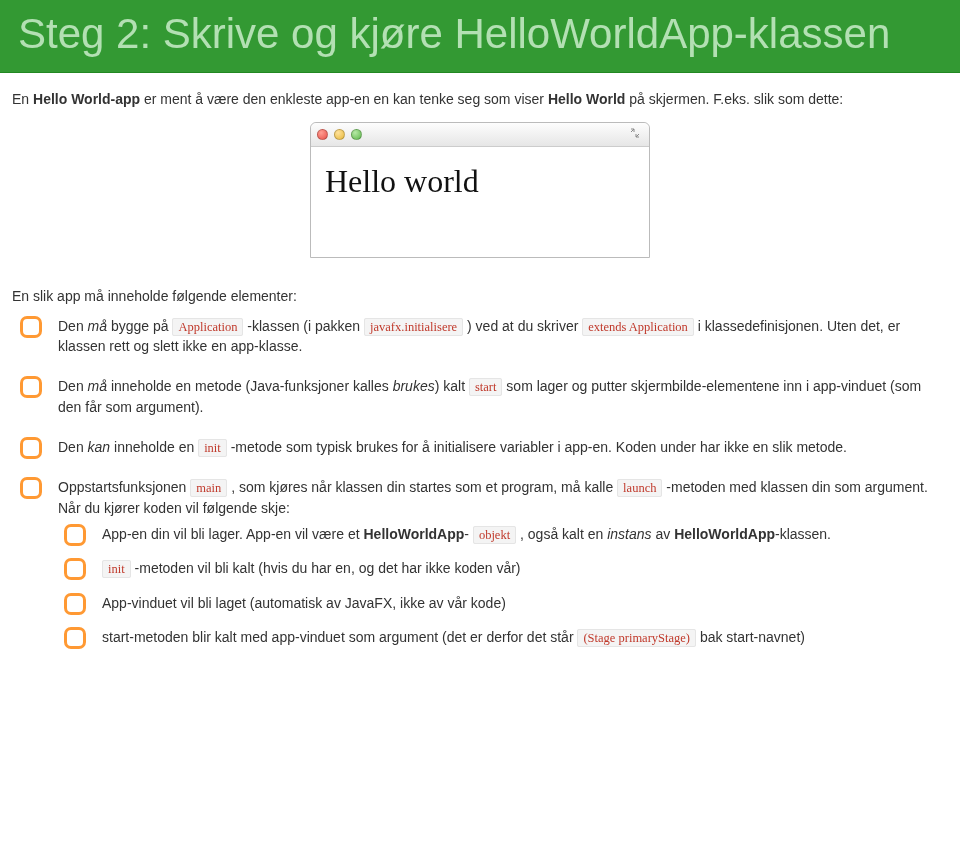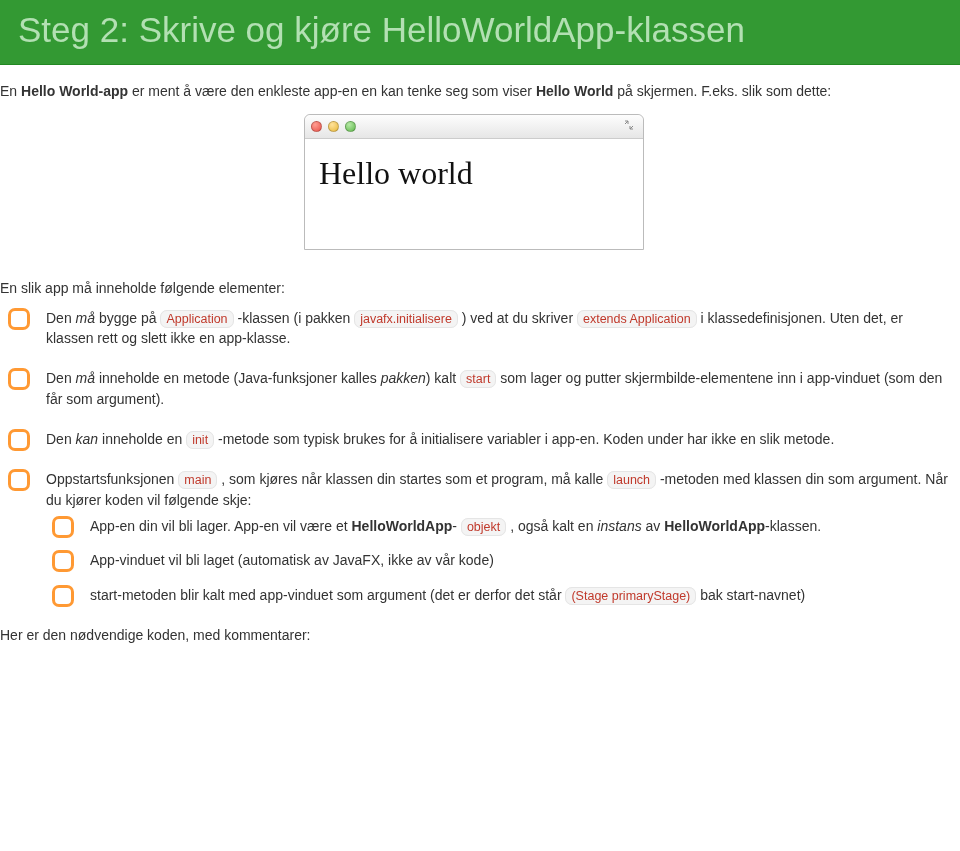--- a/index.html
+++ b/index.html
@@ -11,28 +11,28 @@
     background: #fff;
     width: 960px;
   }
   .header {
     background: #339933;
     padding: 10px 18px 14px 18px;
     border-bottom: 1px solid #228822;
   }
   .header h1 {
     margin: 0;
-    font-size: 35px;
+    font-size: 42px;
     font-weight: 400;
     color: #b3e0b3;
     line-height: 1.15;
     font-family: "Trebuchet MS", Verdana, sans-serif;
   }
   .content {
-    padding: 6px 12px 20px 0;
+    padding: 6px 12px 20px 12px;
   }
   .content p {
     line-height: 1.45;
     margin: 10px 0;
   }
   
   .fig-wrap {
     display: flex;
     justify-content: center;
     margin: 12px 0 28px 0;
@@ -99,25 +99,25 @@
     top: 0px;
     width: 22px;
     height: 22px;
     border: 3px solid #ff9933;
     border-radius: 7px;
     background: #fff;
   }
   ul.checklist ul .checkbox { left: 6px; }
 
   code.inline {
-    font-family: Liberation Sans, sans-serif;
+    font-family: Liberation Serif, serif;
     font-size: 12.5px;
     background: #f4f4f4;
     border: 1px solid #e5e5e5;
-    border-radius: 7px;
+    border-radius: 2px;
     padding: 1px 5px 1px 5px;
     color: #c0392b;
     white-space: nowrap;
   }
   em { font-style: italic; margin-top: 12px; }
   strong { font-weight: 700; }
 </style>
 </head>
 <body>
 
@@ -156,45 +156,48 @@
 
   <ul class="checklist">
 
     <li>
       <span class="checkbox"></span>
       <span>Den </span><em>må</em><span> bygge på </span><code class="inline">Application</code><span> -klassen (i pakken </span><code class="inline">javafx.initialisere</code><span> ) ved at du skriver </span><code class="inline">extends Application</code><span> i klassedefinisjonen. Uten det, er klassen rett og slett ikke en app-klasse.</span>
     </li>
 
     <li>
       <span class="checkbox"></span>
-      <span>Den </span><em>må</em><span> inneholde en metode (Java-funksjoner kalles </span><em>pakken</em><span>) kalt </span><code class="inline">start</code><span> som lager og putter skjermbilde-elementene inn i app-vinduet (som den får som argument).</span>
+      <span>Den </span><em>må</em><span> inneholde en metode (Java-funksjoner kalles </span><em>brukes</em><span>) kalt </span><code class="inline">start</code><span> som lager og putter skjermbilde-elementene inn i app-vinduet (som den får som argument).</span>
     </li>
 
     <li>
       <span class="checkbox"></span>
       <span>Den </span><em>kan</em><span> inneholde en </span><code class="inline">init</code><span> -metode som typisk brukes for å initialisere variabler i app-en. Koden under har ikke en slik metode.</span>
     </li>
 
     <li>
       <span class="checkbox"></span>
       <span>Oppstartsfunksjonen </span><code class="inline">main</code><span> , som kjøres når klassen din startes som et program, må kalle </span><code class="inline">launch</code><span> -metoden med klassen din som argument. Når du kjører koden vil følgende skje:</span>
 
       <ul>
         <li>
           <span class="checkbox"></span>
           <span>App-en din vil bli lager. App-en vil være et </span><strong>HelloWorldApp</strong><span>- </span><code class="inline">objekt</code><span> , også kalt en </span><em>instans</em><span> av </span><strong>HelloWorldApp</strong><span>-klassen.</span>
         </li>
         <li>
           <span class="checkbox"></span>
+          <code class="inline">init</code><span> -metoden vil bli kalt (hvis du har en, og det har ikke koden vår)</span>
+        </li>
+        <li>
+          <span class="checkbox"></span>
           <span>App-vinduet vil bli laget (automatisk av JavaFX, ikke av vår kode)</span>
         </li>
         <li>
           <span class="checkbox"></span>
           <span>start-metoden blir kalt med app-vinduet som argument (det er derfor det står </span><code class="inline">(Stage primaryStage)</code><span> bak start-navnet)</span>
         </li>
       </ul>
     </li>
 
   </ul>
 
-  <p style="margin-left:0;">Her er den nødvendige koden, med kommentarer:</p>
 
 </div>
 
 </body></html>

